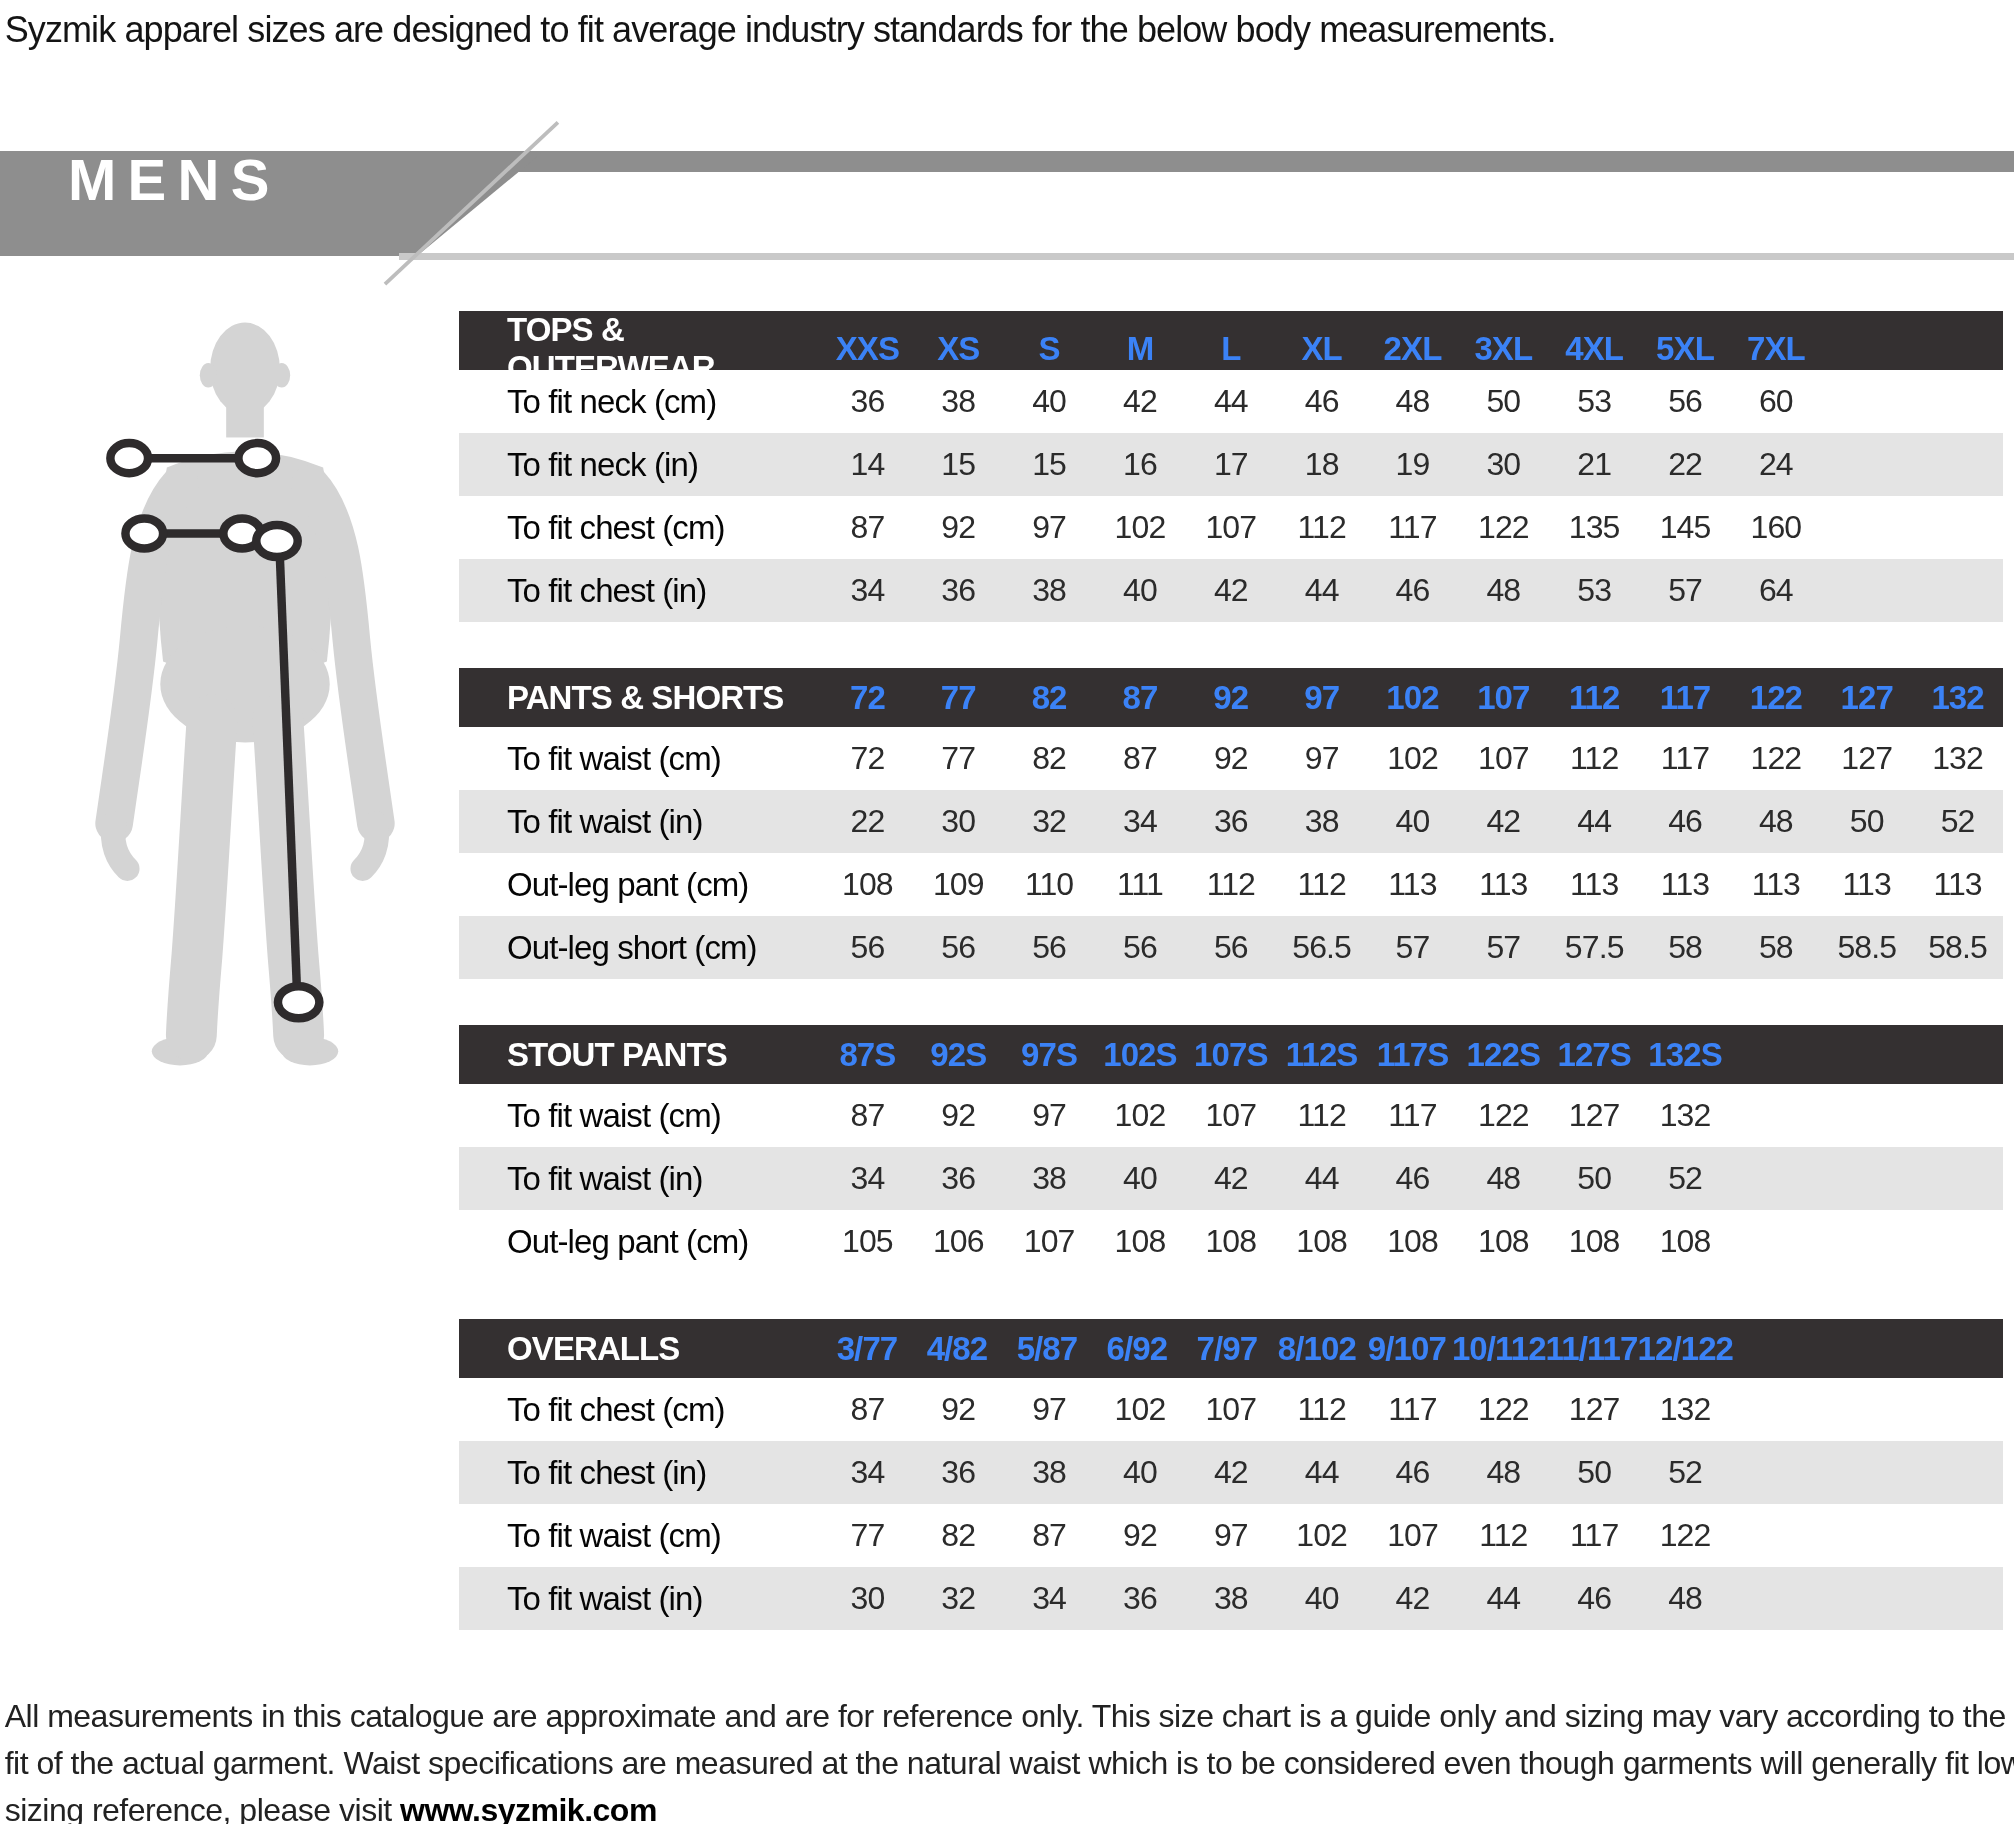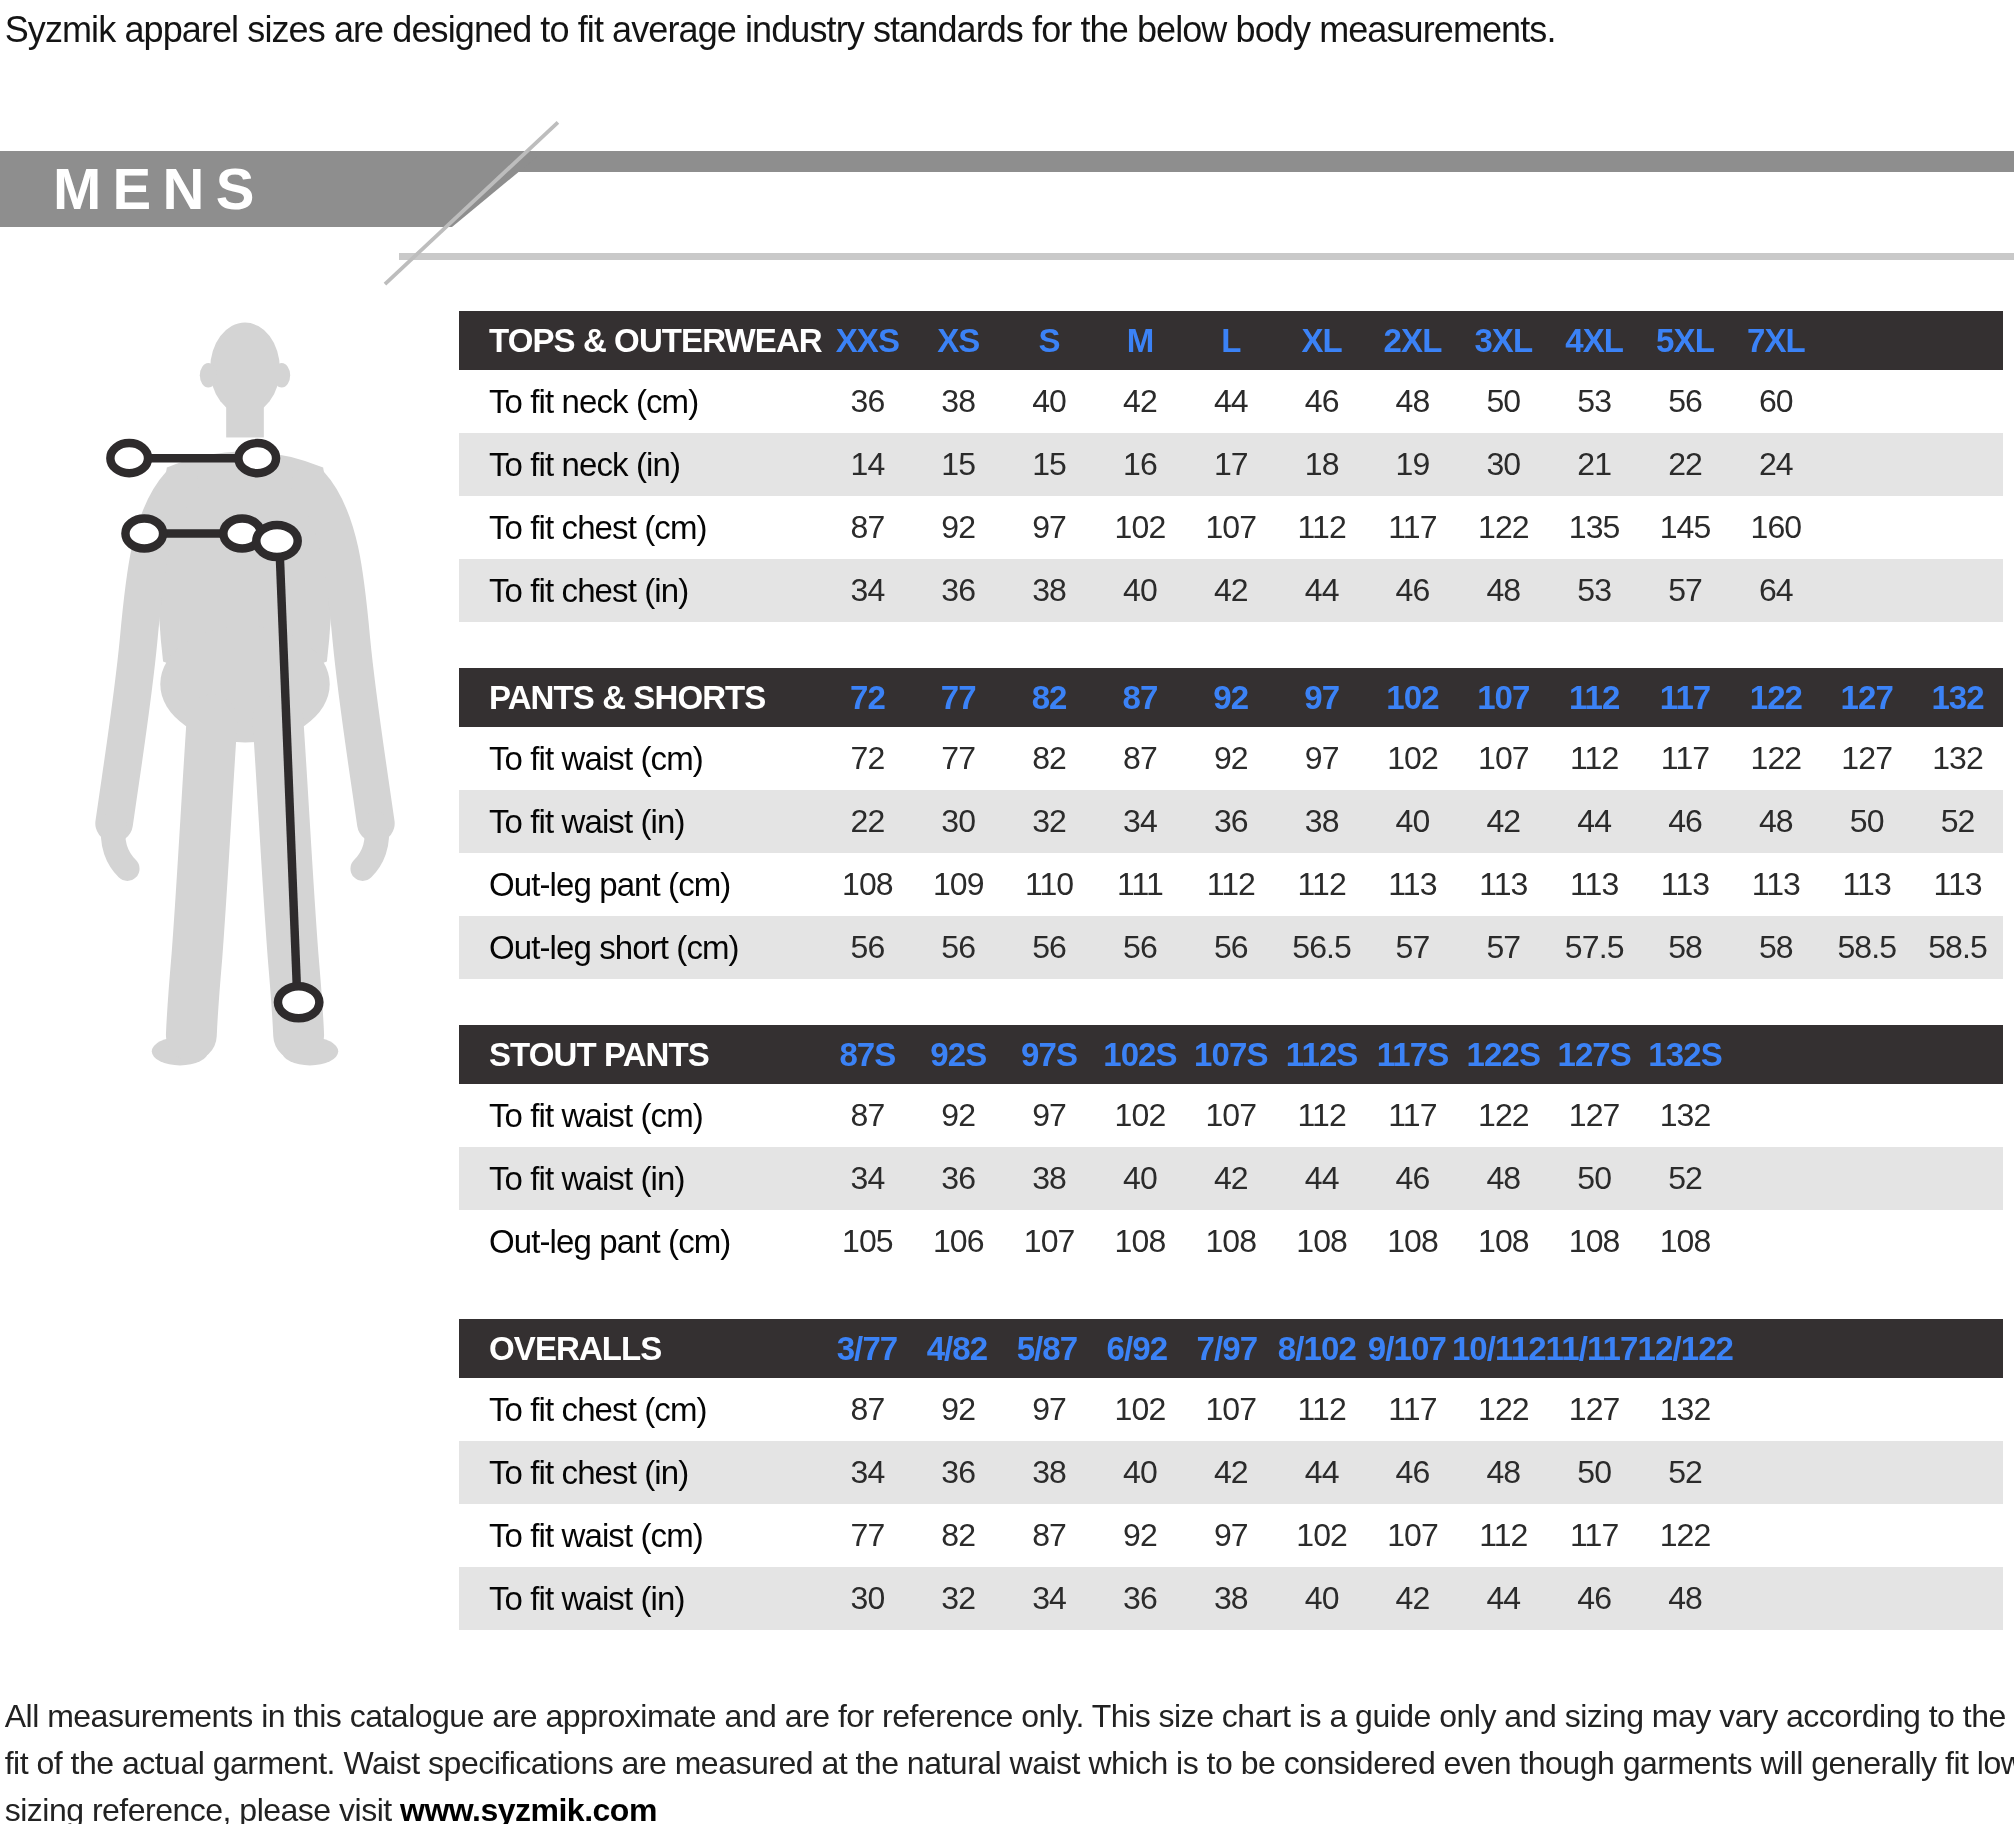--- a/index.html
+++ b/index.html
@@ -5,37 +5,37 @@
   html,body{margin:0;padding:0;}
   body{
     width:2014px;height:1825px;position:relative;background:#ffffff;
     font-family:"Liberation Sans", sans-serif;color:#1a1a1a;overflow:hidden;
   }
   
   .intro{position:absolute;left:4.7px;top:5.6px;font-size:36px;line-height:48px;
          letter-spacing:-0.9px;color:#141414;white-space:nowrap;}
   
   .band-strip{position:absolute;left:0;top:151px;width:2014px;height:21px;background:#8e8e8e;}
-  .mens-block{position:absolute;left:0;top:151px;width:546px;height:76px;background:#8e8e8e;
+  .mens-block{position:absolute;left:0;top:151px;width:546px;height:105px;background:#8e8e8e;
               clip-path:polygon(0 0,544px 0,417px 105px,0 105px);
-              display:flex;align-items:center;padding-left:53px;box-sizing:border-box;}
+              display:flex;align-items:flex-start;padding-left:68px;box-sizing:border-box;}
   .mens-title{color:#ffffff;font-size:58px;font-weight:bold;letter-spacing:11.3px;line-height:1;}
   .band-underline{position:absolute;left:399px;top:253px;width:1615px;height:6.6px;background:#c9c9c9;}
   .band-slash{position:absolute;left:0;top:113px;width:659px;height:188px;pointer-events:none;}
   
   .silhouette{position:absolute;left:52px;top:315px;width:386px;height:758px;}
   
   .tables-area{position:absolute;left:459px;top:311px;width:1544px;}
   .size-table{margin-bottom:46px;}
   .trow{display:grid;grid-template-columns:363px repeat(13,1fr);align-items:center;height:63px;}
   .trow.thead{height:59px;background:#343031;color:#ffffff;}
   .trow.stripe{background:#e4e4e4;}
   .tcell{text-align:center;font-size:32px;letter-spacing:-0.9px;color:#2b2b2b;}
   .thead .tcell{color:#3b82f6;font-weight:bold;font-size:33px;}
-  .tlabel{text-align:left;padding-left:30px;font-size:33px;color:#050505;letter-spacing:-0.9px;}
+  .tlabel{text-align:left;padding-left:48px;font-size:33px;color:#050505;letter-spacing:-0.9px;}
   .thead .tlabel{font-weight:bold;color:#ffffff;}
   
   .footer{position:absolute;left:4.7px;top:1693px;font-size:32px;line-height:47px;
           letter-spacing:-0.5px;color:#222222;white-space:nowrap;}
   .footer b{color:#000000;}
 </style>
 </head>
 <body>
 
 <div class="intro">

